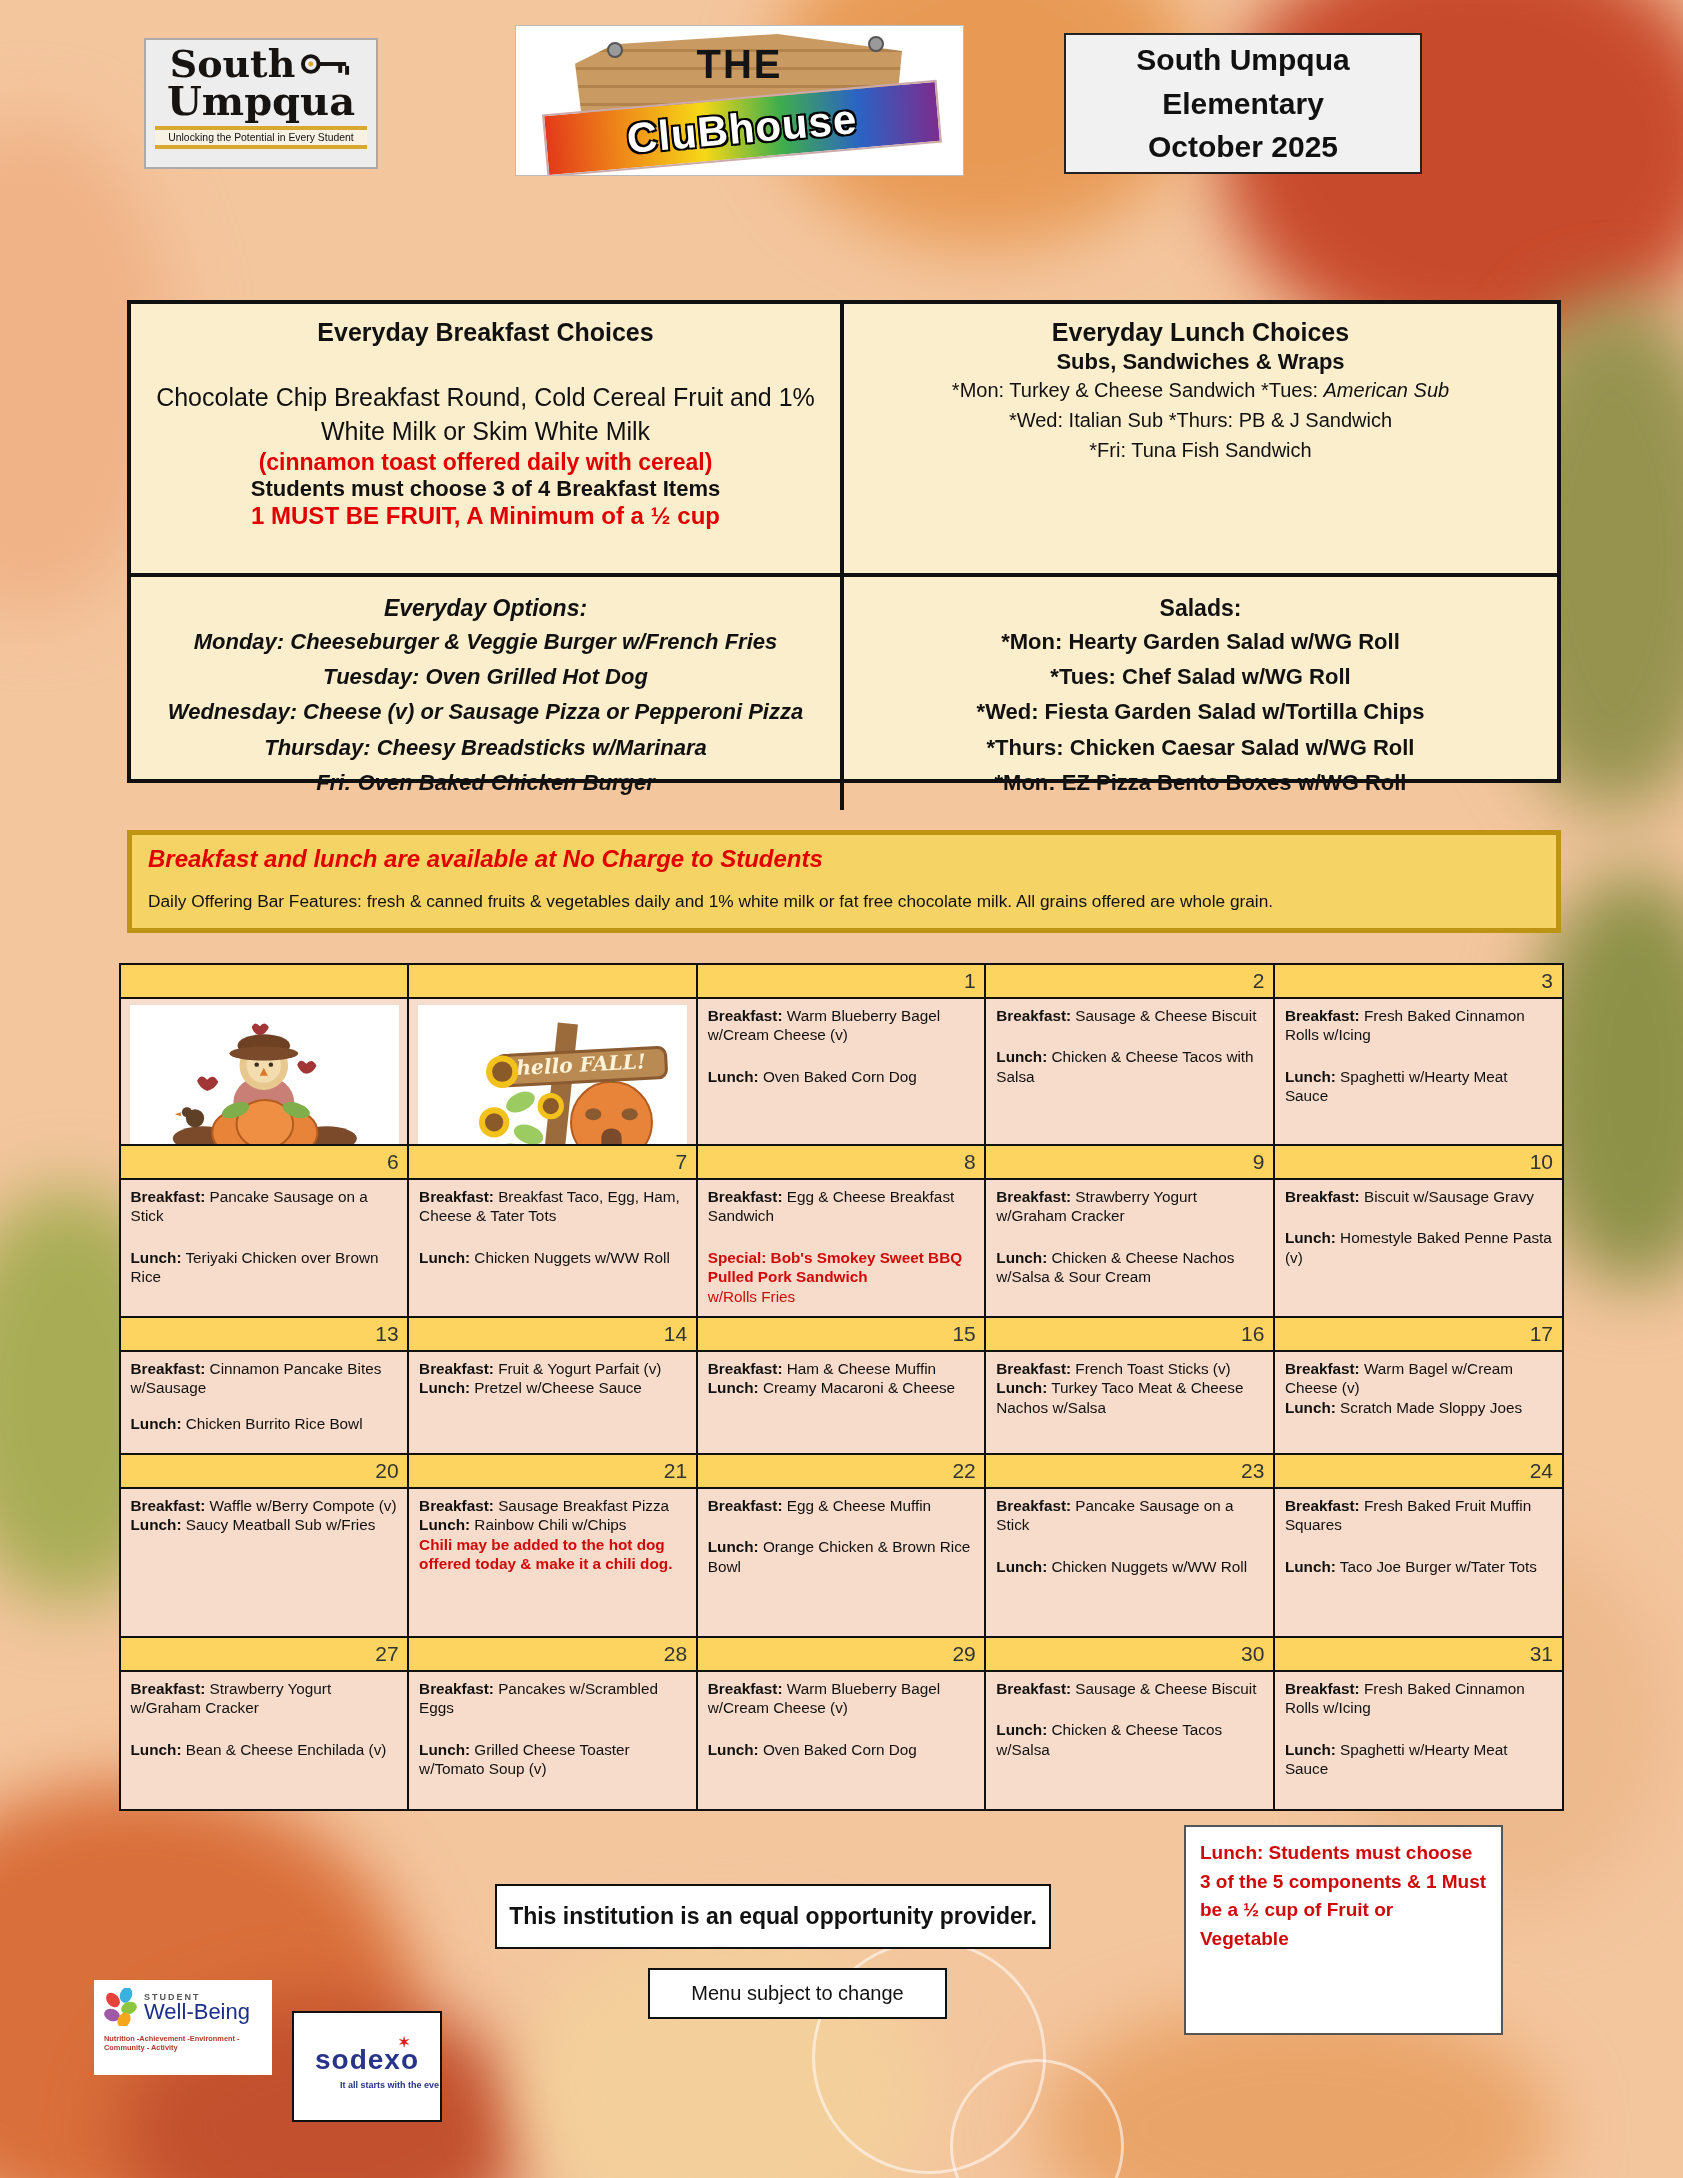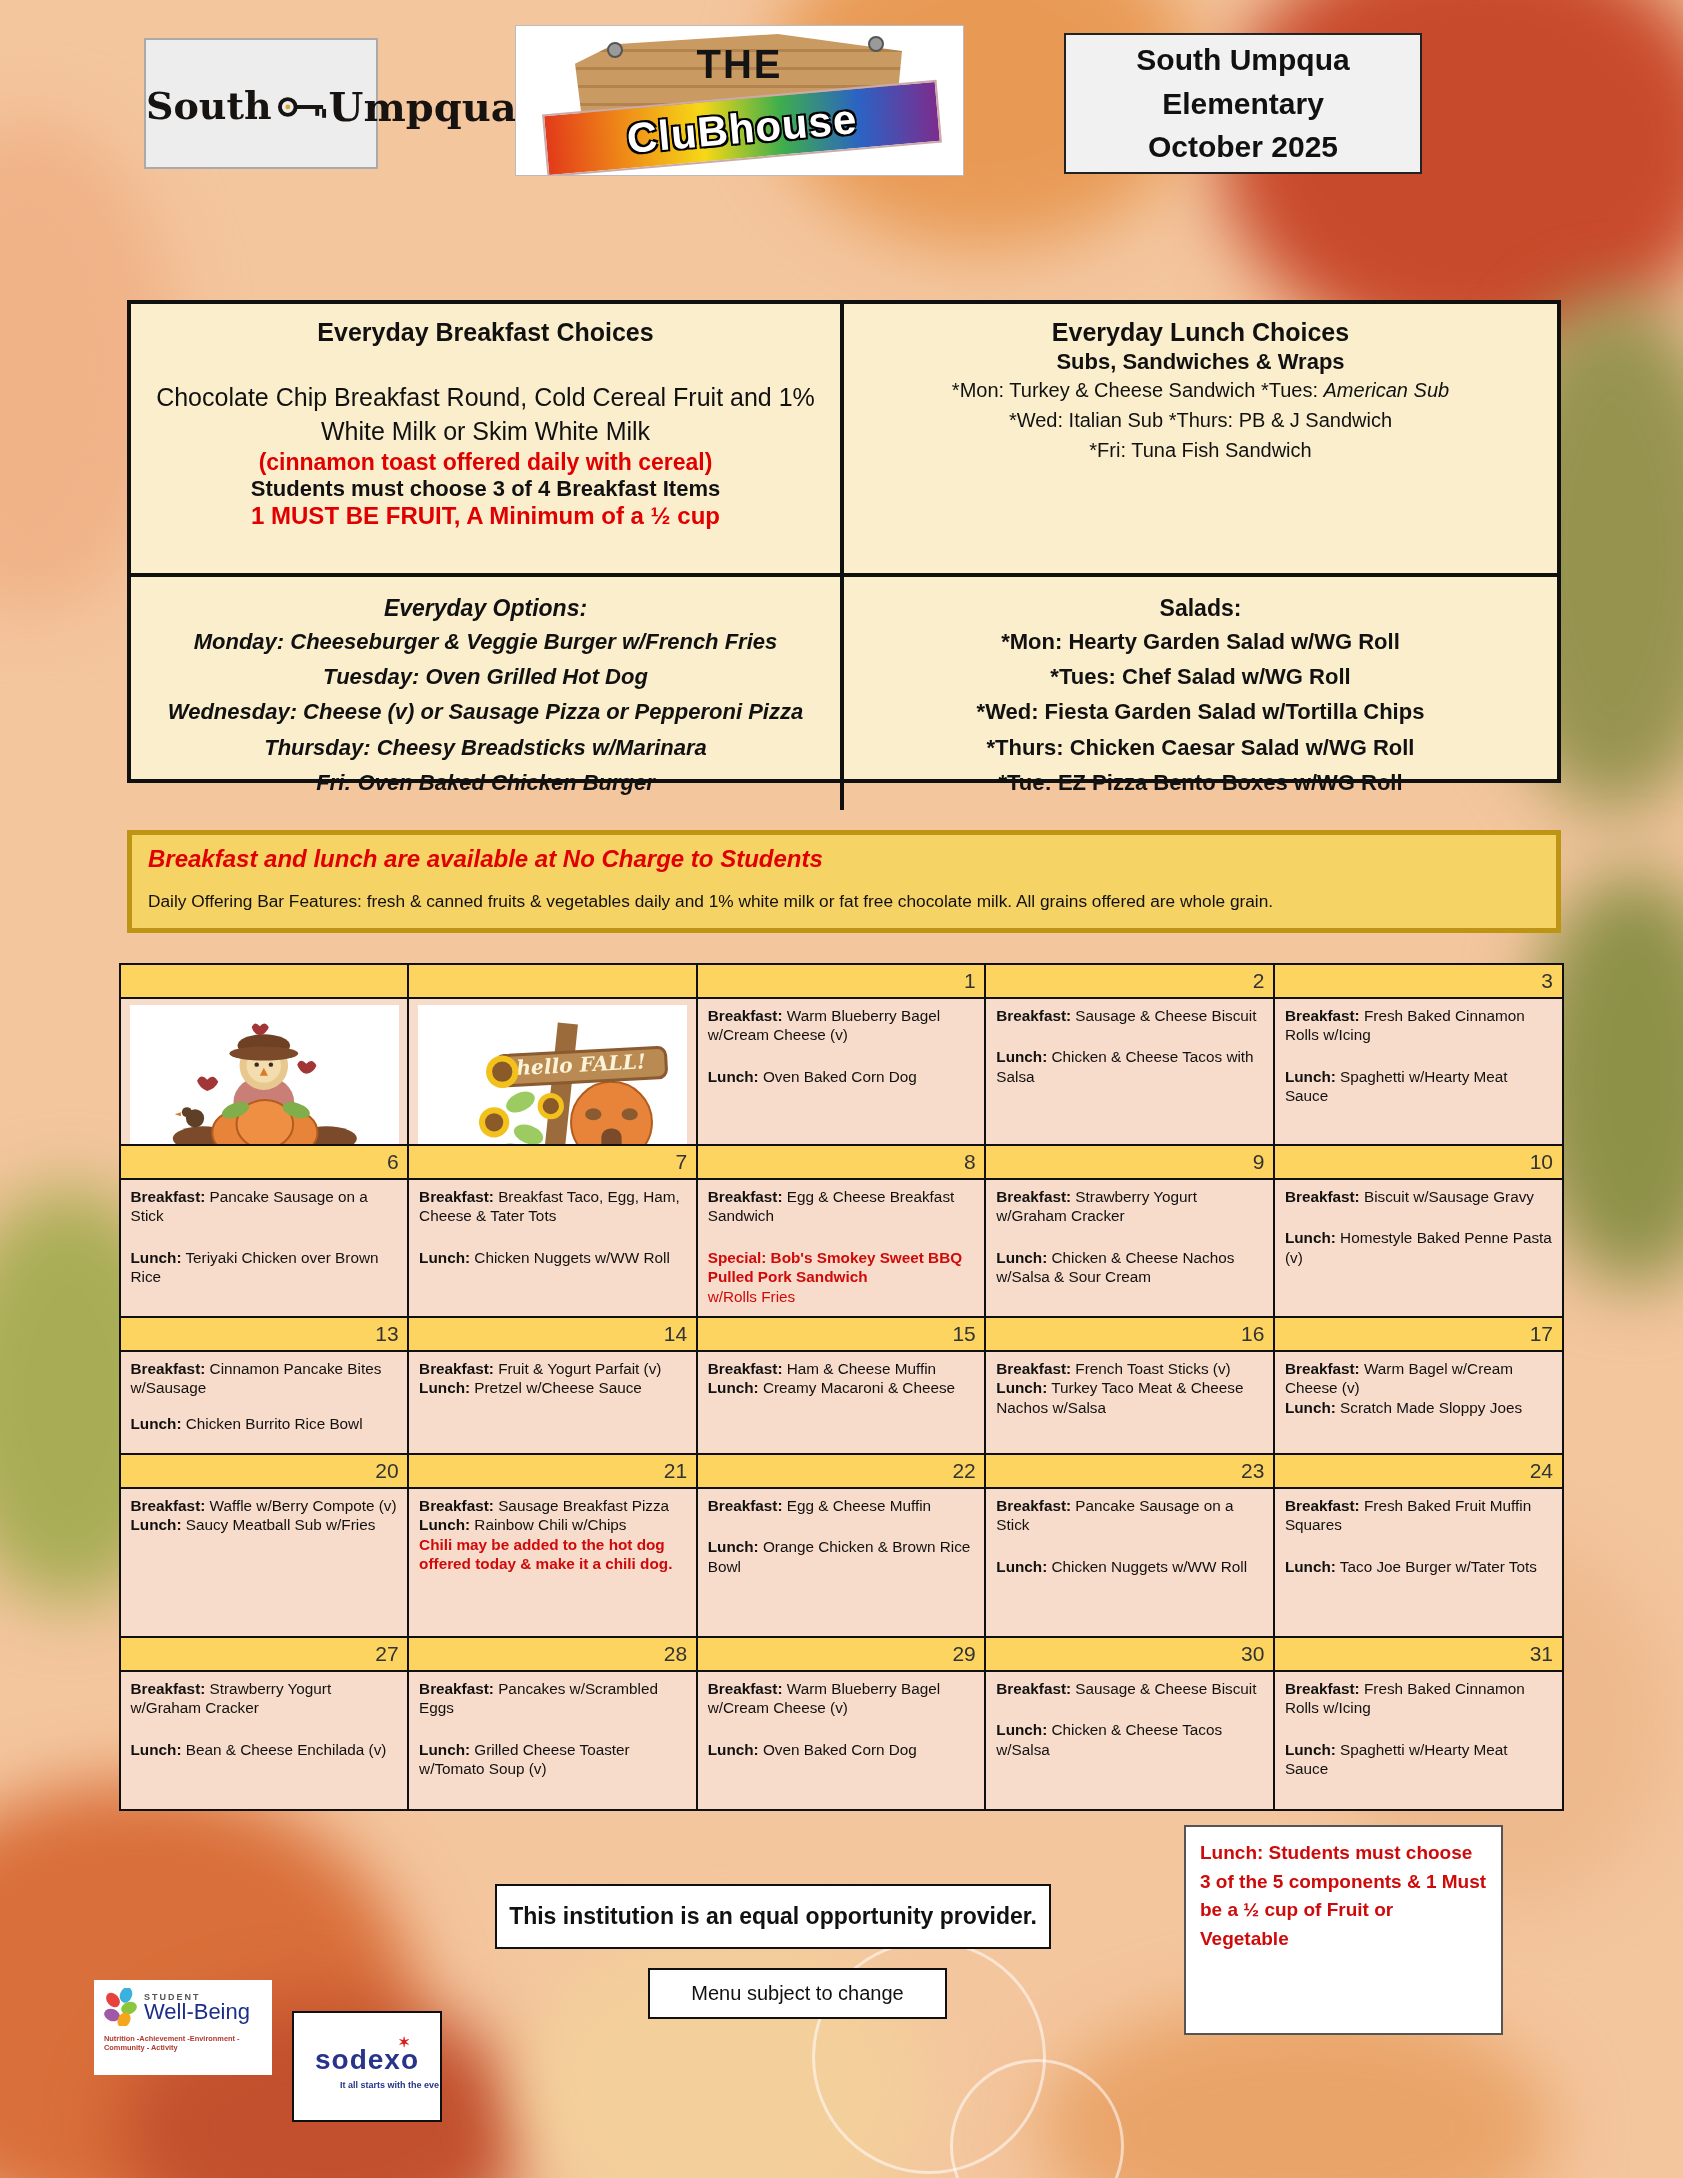--- a/index.html
+++ b/index.html
@@ -6,21 +6,21 @@
   .page{position:relative;width:1683px;height:2178px;overflow:hidden;
         background:#f4c69e;font-family:"Liberation Sans",sans-serif;color:#111;}
   .abs{position:absolute;}
   .bg{position:absolute;inset:0;z-index:0;}
   .blob{position:absolute;border-radius:50%;filter:blur(34px);}
   .ring{position:absolute;border:3px solid rgba(255,255,255,.55);border-radius:50%;background:transparent;filter:none;}
   .fg{position:absolute;inset:0;z-index:1;}
 
   
   .logo-box{left:144px;top:38px;width:234px;height:131px;background:#ededed;border:2px solid #aaa;
-            display:flex;flex-direction:row;align-items:center;justify-content:flex-start;padding-top:6px;box-sizing:border-box;}
+            display:flex;flex-direction:column;align-items:center;justify-content:flex-start;padding-top:6px;box-sizing:border-box;}
   .lg-line{font-family:"DejaVu Serif",serif;font-weight:bold;line-height:.95;color:#171310;}
   .lg-south{font-size:38px;display:flex;align-items:center;gap:4px;}
   .lg-umpqua{font-size:40px;}
   .lg-tag{margin-top:6px;width:92%;border-top:4px solid #d9a92f;border-bottom:4px solid #d9a92f;
           font-size:10.4px;font-weight:normal;text-align:center;padding:2px 0;background:#f7f2e4;}
   .clubhouse-box{left:515px;top:25px;width:447px;height:149px;background:#fff;border:1px solid #bbb;overflow:hidden;}
   .wood{position:absolute;left:59px;top:8px;width:327px;height:85px;
         background:repeating-linear-gradient(180deg,#c99a62 0 15px,#b3834e 15px 18px);
         clip-path:polygon(0 35%,12% 12%,62% 0,100% 20%,98% 100%,2% 96%);border-radius:6px;}
   .wood-the{position:absolute;left:0;top:16px;width:100%;text-align:center;font-size:40px;font-weight:bold;
@@ -175,21 +175,21 @@
         <div class="opt-line">Wednesday: Cheese (v) or Sausage Pizza or Pepperoni Pizza</div>
         <div class="opt-line">Thursday: Cheesy Breadsticks w/Marinara</div>
         <div class="opt-line">Fri: Oven Baked Chicken Burger</div>
       </div>
       <div class="icell">
         <div class="sal-title">Salads:</div>
         <div class="sal-line">*Mon: Hearty Garden Salad w/WG Roll</div>
         <div class="sal-line">*Tues: Chef Salad w/WG Roll</div>
         <div class="sal-line">*Wed: Fiesta Garden Salad w/Tortilla Chips</div>
         <div class="sal-line">*Thurs: Chicken Caesar Salad w/WG Roll</div>
-        <div class="sal-line">*Tue: EZ Pizza Bento Boxes w/WG Roll</div>
+        <div class="sal-line">*Mon: EZ Pizza Bento Boxes w/WG Roll</div>
       </div>
     </div>
 
     <div class="abs banner">
       <div class="banner-head">Breakfast and lunch are available at No Charge to Students</div>
       <div class="banner-sub">Daily Offering Bar Features:  fresh &amp; canned fruits &amp; vegetables daily and 1% white milk or fat free chocolate milk.  All grains offered are whole grain.</div>
     </div>
 
     <div class="abs cal">
 

